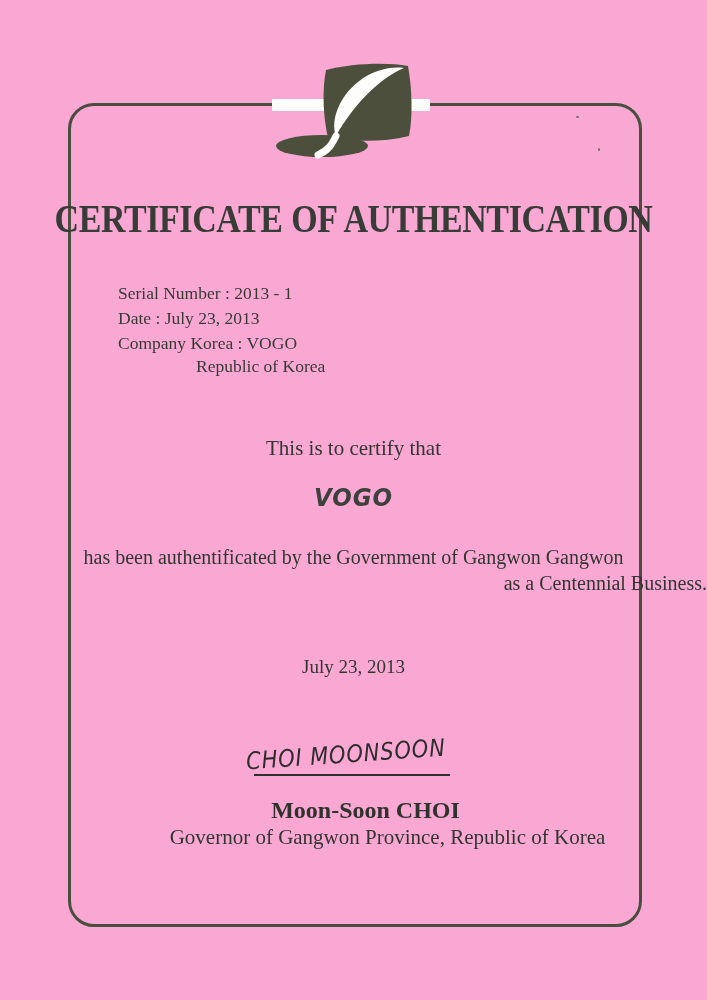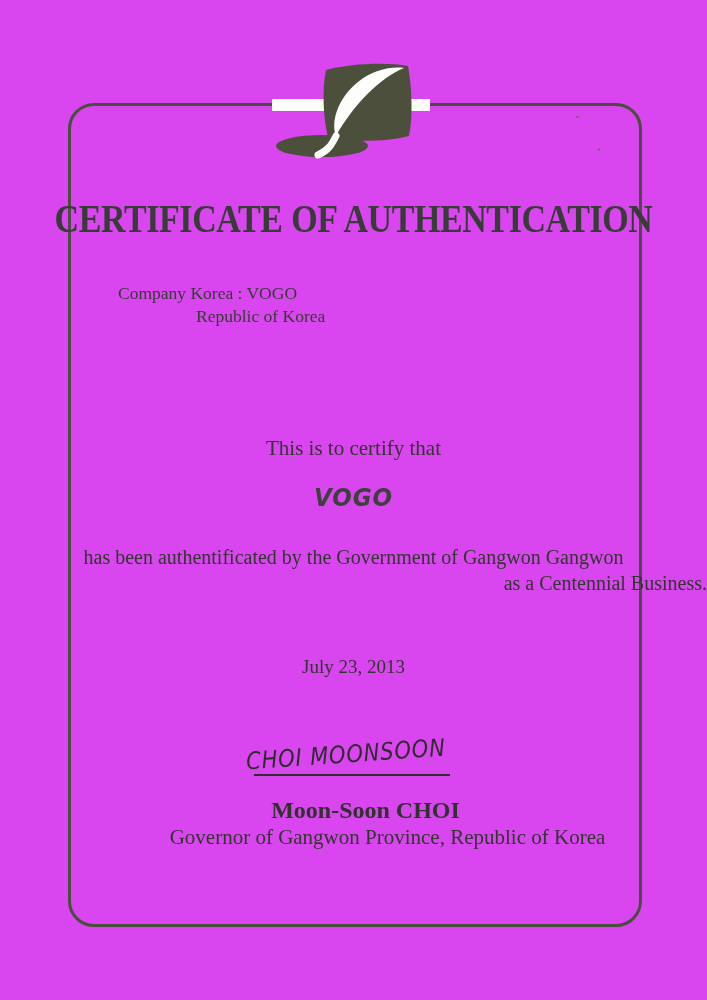--- a/index.html
+++ b/index.html
@@ -1,20 +1,20 @@
 <!DOCTYPE html>
 <html><head>
 <meta charset="utf-8">
 <style>
   html, body { margin: 0; padding: 0; background: #ffffff; }
   .page {
     position: relative;
     width: 707px;
     height: 1000px;
-    background: #d946ef;
+    background: #f9a8d4;
     font-family: "Liberation Serif", serif;
     color: #32362f;
     overflow: hidden;
   }
   
   .frame {
     position: absolute;
     left: 68px;
     top: 103px;
     width: 568px;
@@ -130,20 +130,22 @@
   <svg class="logo" viewBox="0 0 150 102" aria-hidden="true">
     <ellipse cx="52" cy="88" rx="46" ry="11" fill="#4b4f3c"></ellipse>
     <path d="M56,12 C82,5 118,4 138,8 C142,30 143,58 139,78 C112,85 80,83 58,80 C53,58 52,32 56,12 Z" fill="#4b4f3c"></path>
     <path d="M134,10 C110,20 84,46 66,78 C60,62 70,38 88,24 C102,12 122,8 134,10 Z" fill="#fdfdfb"></path>
     <path d="M66,78 C62,86 59,92 48,97" stroke="#fdfdfb" stroke-width="7" fill="none" stroke-linecap="round"></path>
   </svg>
 
   <div class="title">CERTIFICATE OF AUTHENTICATION</div>
 
   <div class="details">
+    <div class="detail-row">Serial Number : 2013 - 1</div>
+    <div class="detail-row">Date : July 23, 2013</div>
     <div class="detail-row">Company Korea : VOGO</div>
     <div class="detail-row addr2">Republic of Korea</div>
   </div>
 
   <div class="center-line certify-line">This is to certify that</div>
   <div class="center-line company-name">VOGO</div>
   <div class="center-line statement1">has been authentificated by the Government of Gangwon Gangwon</div>
   <div class="center-line statement2">as a Centennial Business.</div>
   <div class="center-line issue-date">July 23, 2013</div>
 

